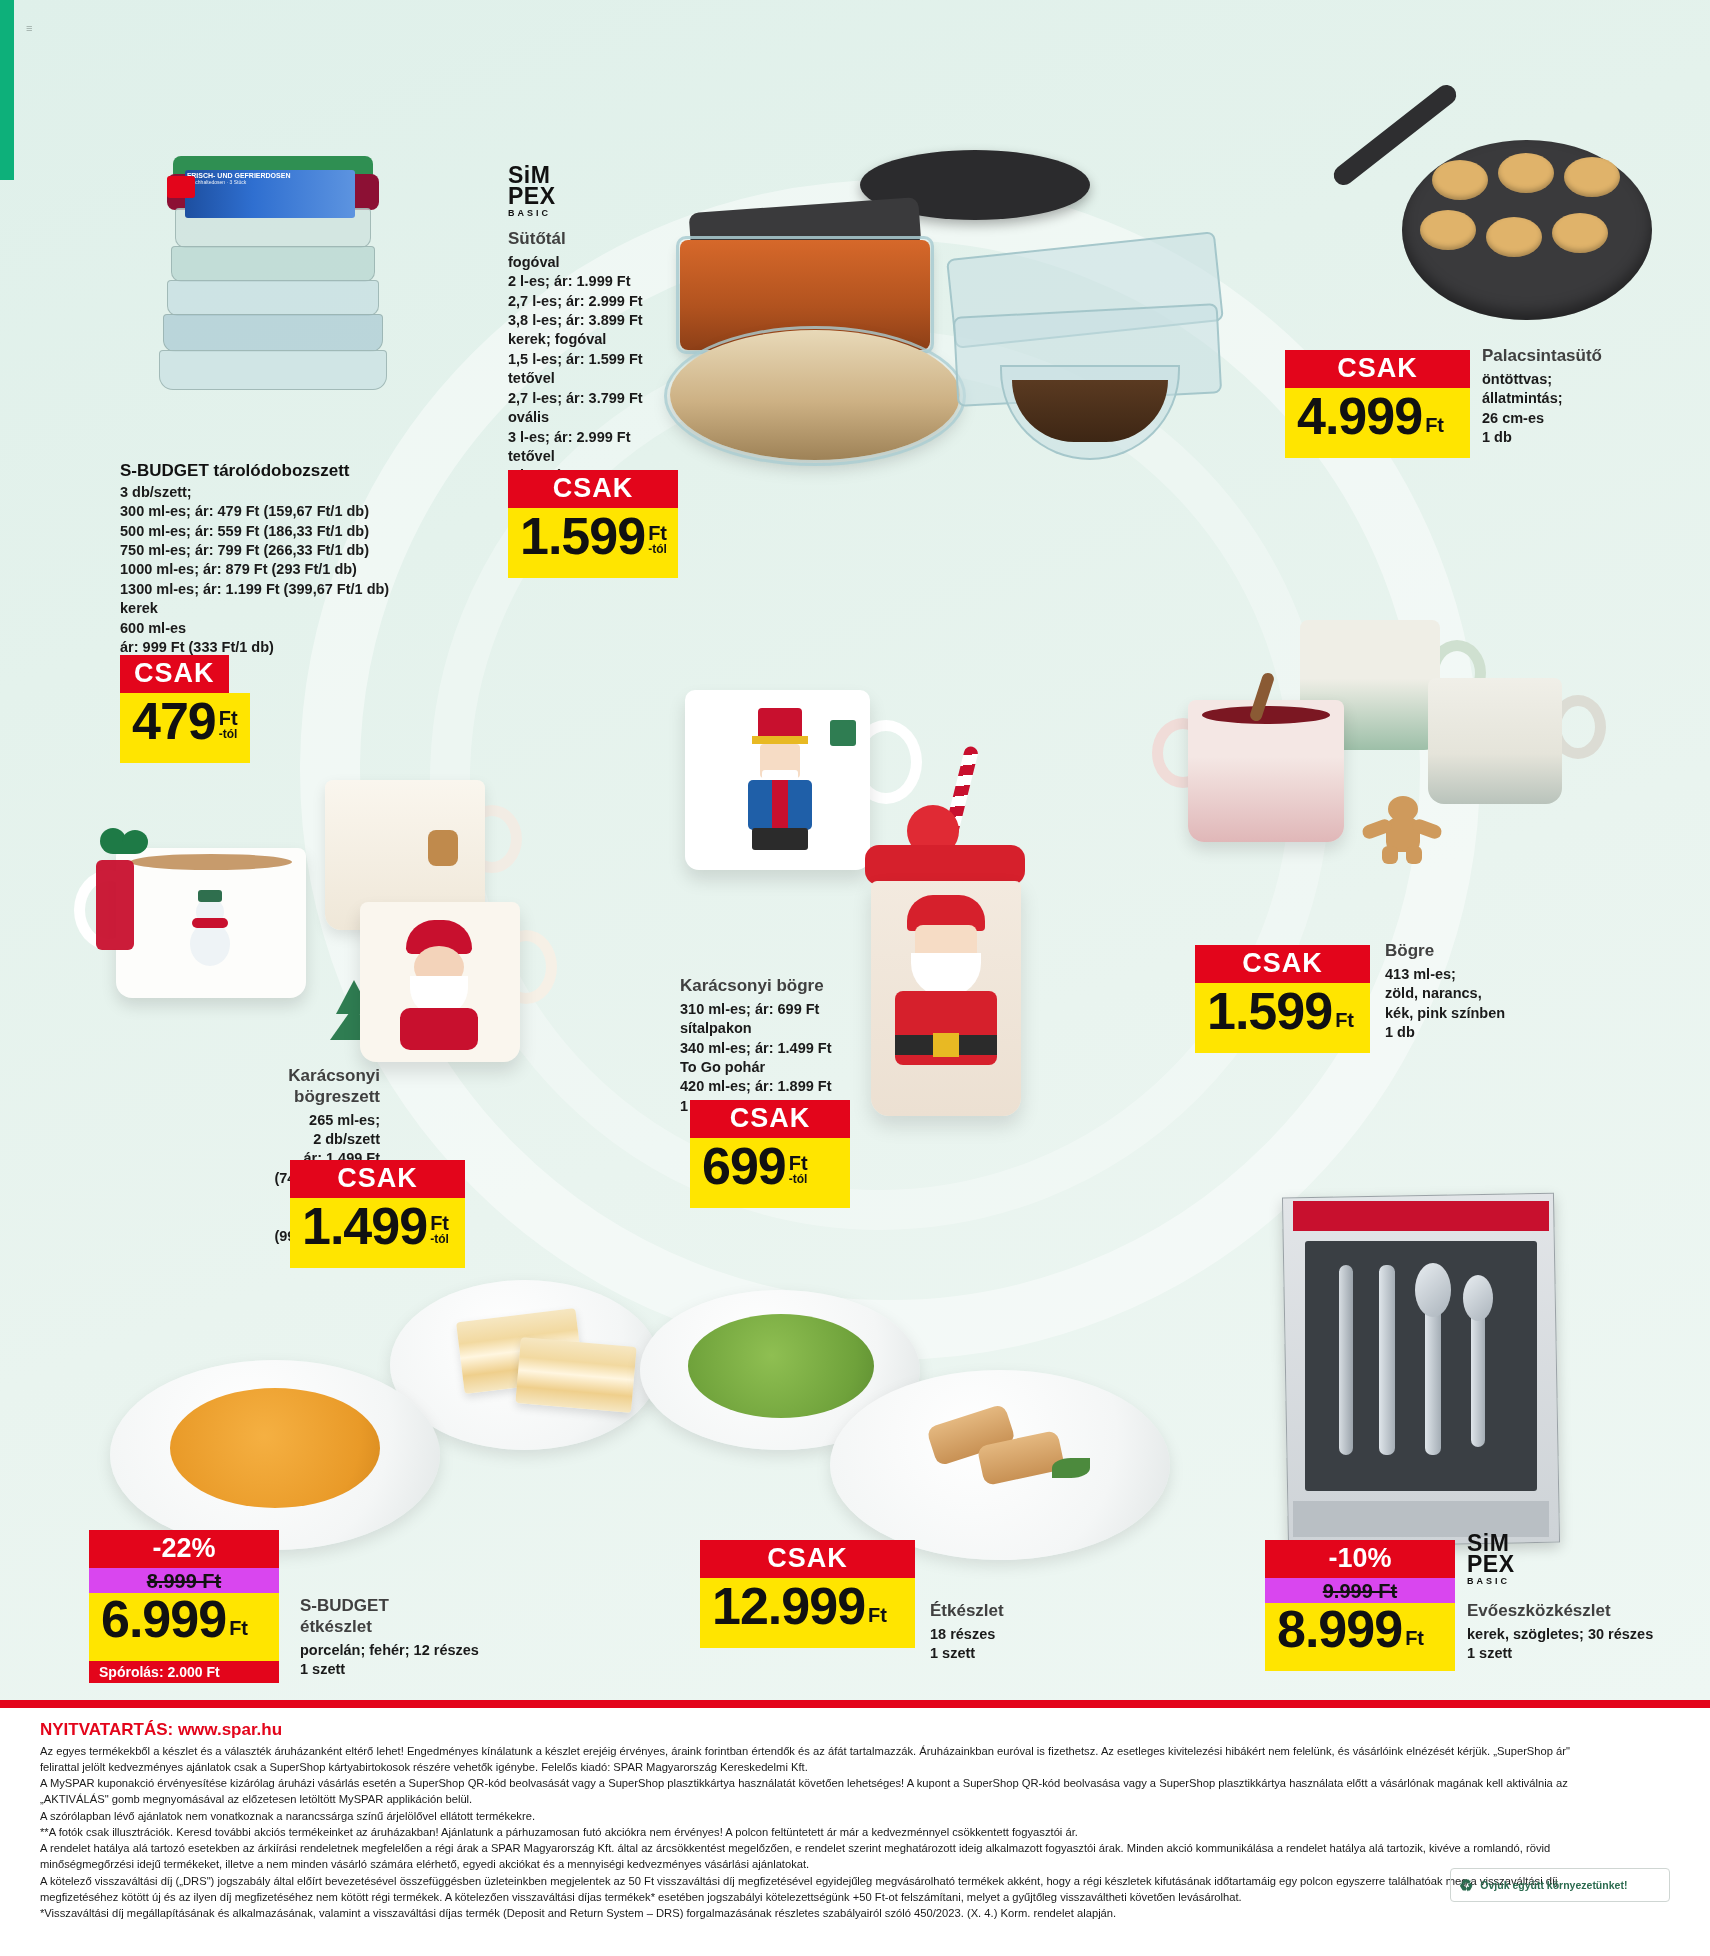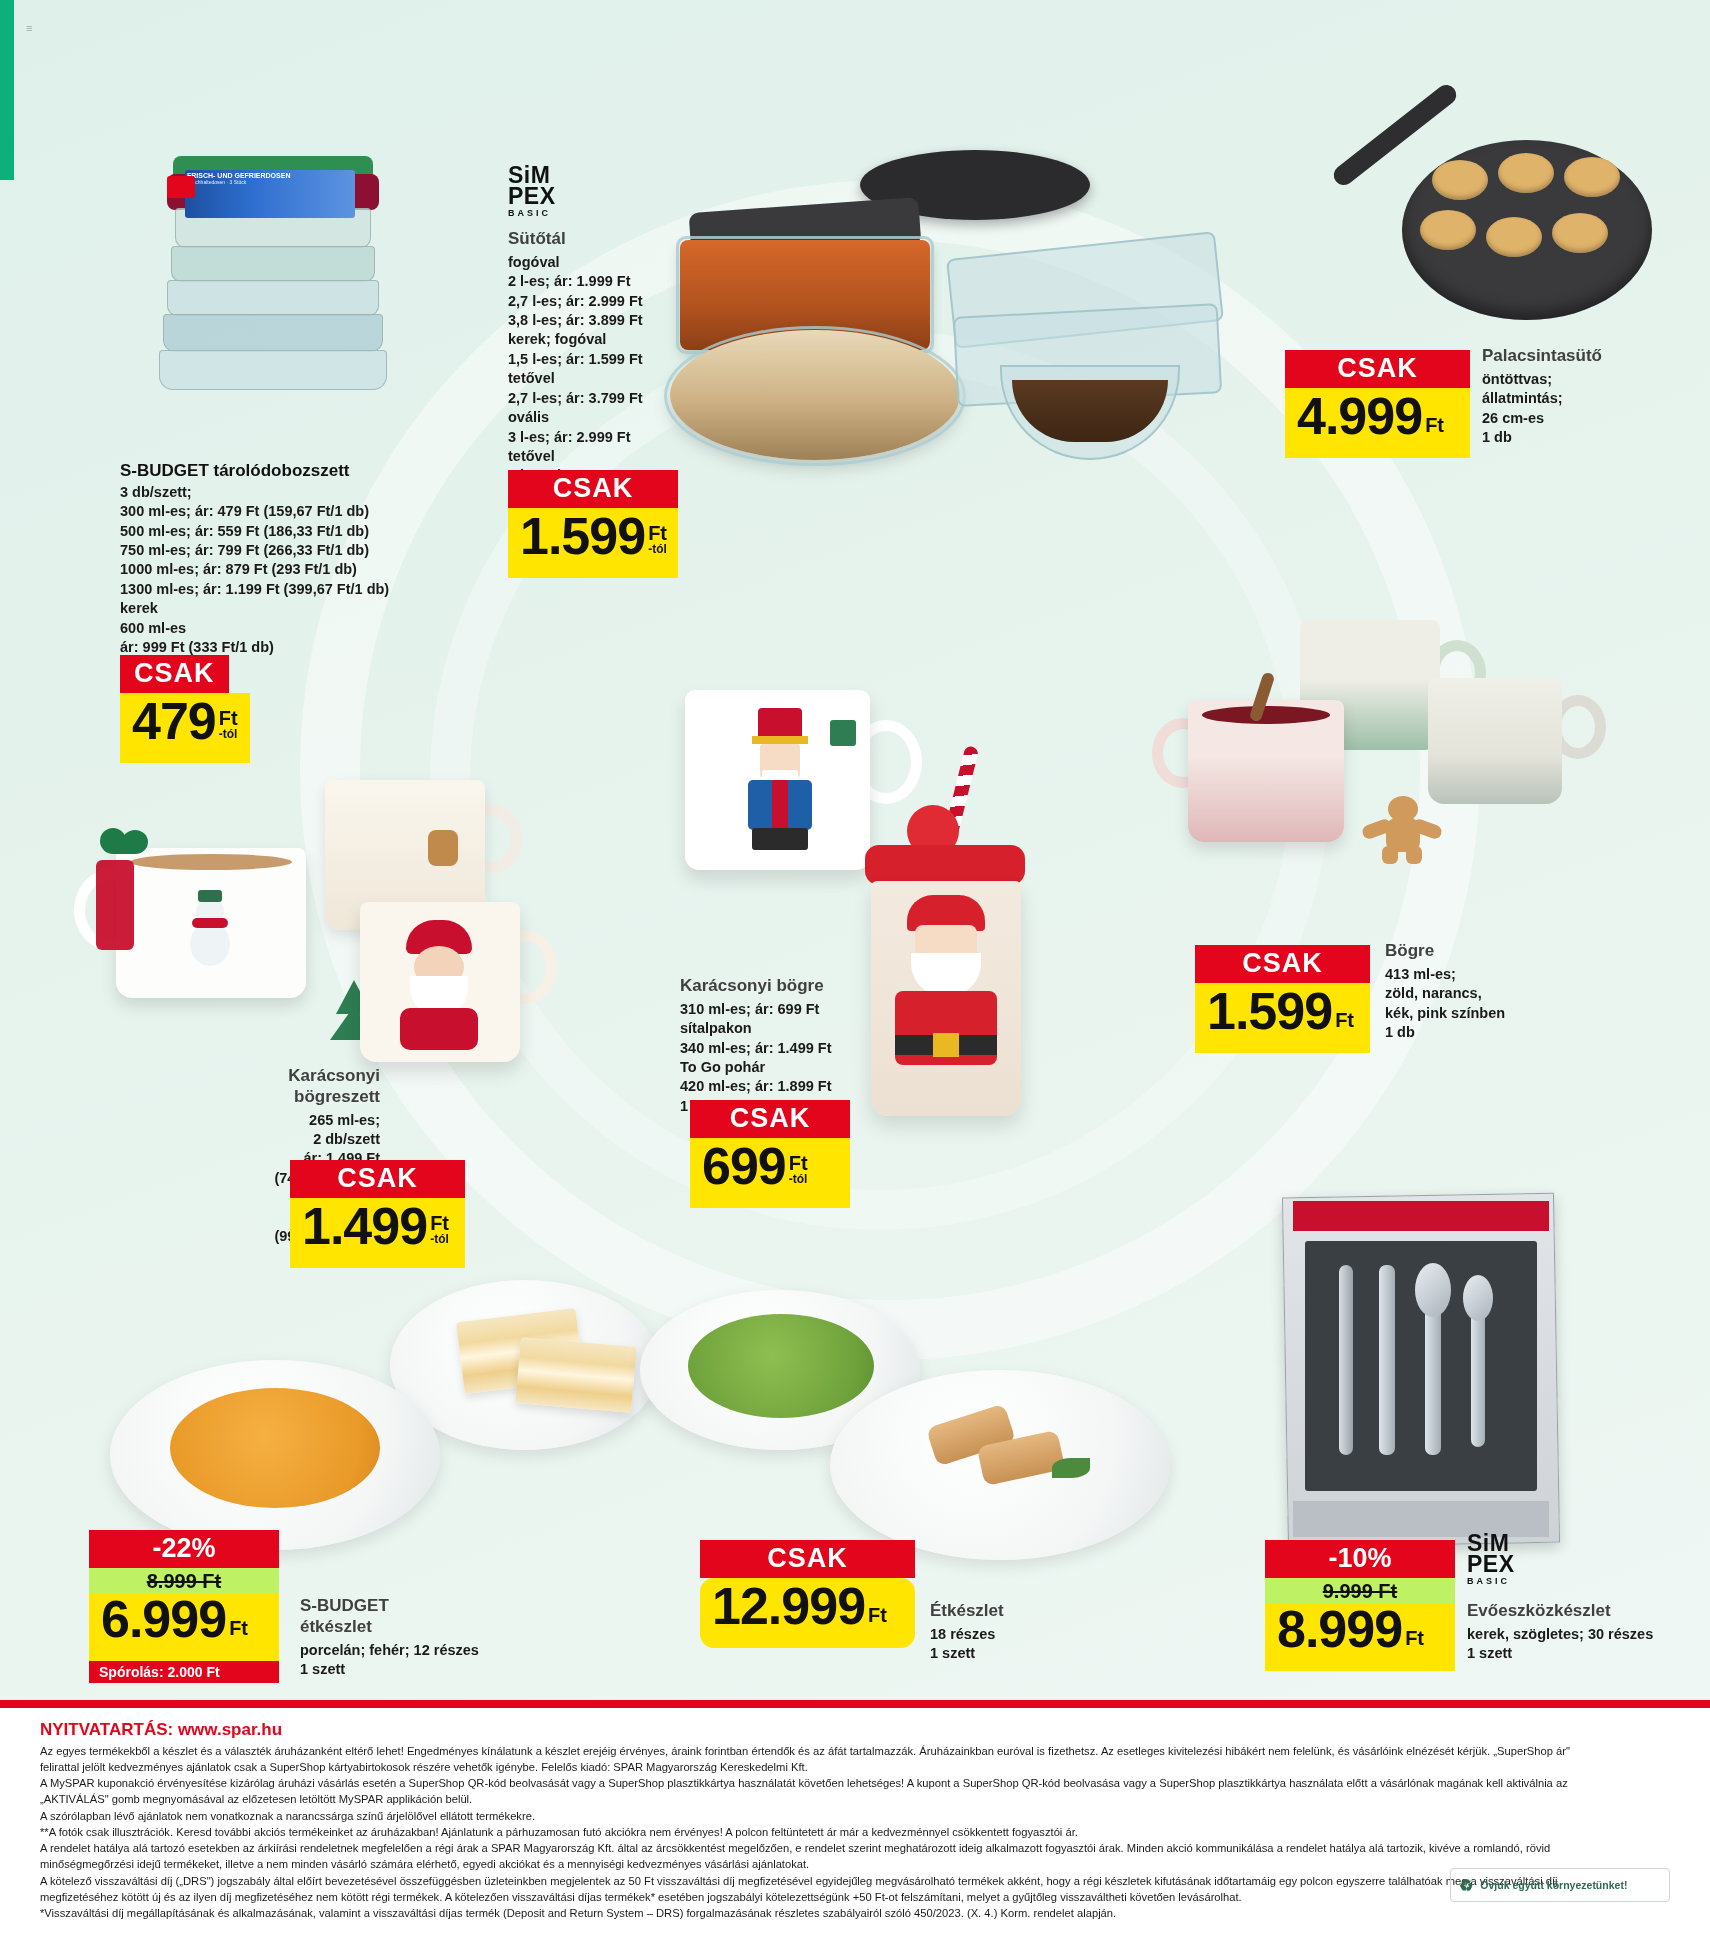--- a/index.html
+++ b/index.html
@@ -56,21 +56,21 @@
   }
   .price-num { font-size: 52px; font-weight: 700; letter-spacing: -1px; }
   .price-unit { display: flex; flex-direction: column; align-items: flex-start; margin-left: 3px; margin-bottom: 7px; }
   .price-ft { font-size: 20px; font-weight: 700; line-height: 1; }
   .price-tol { font-size: 12px; font-weight: 700; line-height: 1; }
   .disc-tag {
     background: #e3051b; color: #fff; font-weight: 700; font-size: 27px;
     text-align: center; padding: 3px 14px 4px; display: inline-block;
   }
   .oldprice {
-    background: #bef264; color: #111; font-size: 20px; font-weight: 700;
+    background: #d946ef; color: #111; font-size: 20px; font-weight: 700;
     text-align: center; text-decoration: line-through; padding: 2px 12px 0;
   }
   .savebar {
     background: #e3051b; color: #fff; font-size: 14px; font-weight: 700;
     padding: 3px 10px; display: inline-block;
   }
 
   
   .simpex {
     font-family: "Liberation Sans", sans-serif; line-height: 0.92;
@@ -466,21 +466,21 @@
   <div class="plate" style="left:0px;top:0px;width:280px;height:160px;"></div>
   <div class="plate-inner" style="left:48px;top:24px;width:186px;height:104px;background:radial-gradient(circle at 45% 40%, #8fbf52 0%, #6fa23b 70%, #5d8c31 100%);"></div>
   <div class="plate" style="left:190px;top:80px;width:340px;height:190px;"></div>
   <div class="abs" style="left:290px;top:125px;width:82px;height:40px;border-radius:10px;background:linear-gradient(180deg,#e4b880 0%,#c89154 100%);transform:rotate(-18deg);"></div>
   <div class="abs" style="left:340px;top:148px;width:82px;height:40px;border-radius:10px;background:linear-gradient(180deg,#e4b880 0%,#c89154 100%);transform:rotate(-12deg);"></div>
   <div class="abs" style="left:412px;top:168px;width:38px;height:20px;border-radius:50% 0 50% 0;background:#4c8a3d;"></div>
 </div>
 
 <div class="pricebox" style="left:700px;top:1540px;">
   <div class="csak-tag" style="width:215px;">CSAK</div>
-  <div class="price-yellow" style="width:215px;border-radius:14px;">
+  <div class="price-yellow" style="width:215px;">
     <span class="price-num">12.999</span>
     <span class="price-unit">
       <span class="price-ft">Ft</span>
     </span>
   </div>
 </div>
 
 <div class="info abs" style="left:930px;top:1600px;width:200px;">
   <span class="ttl">Étkészlet</span>
   <span class="line">18 részes</span>

